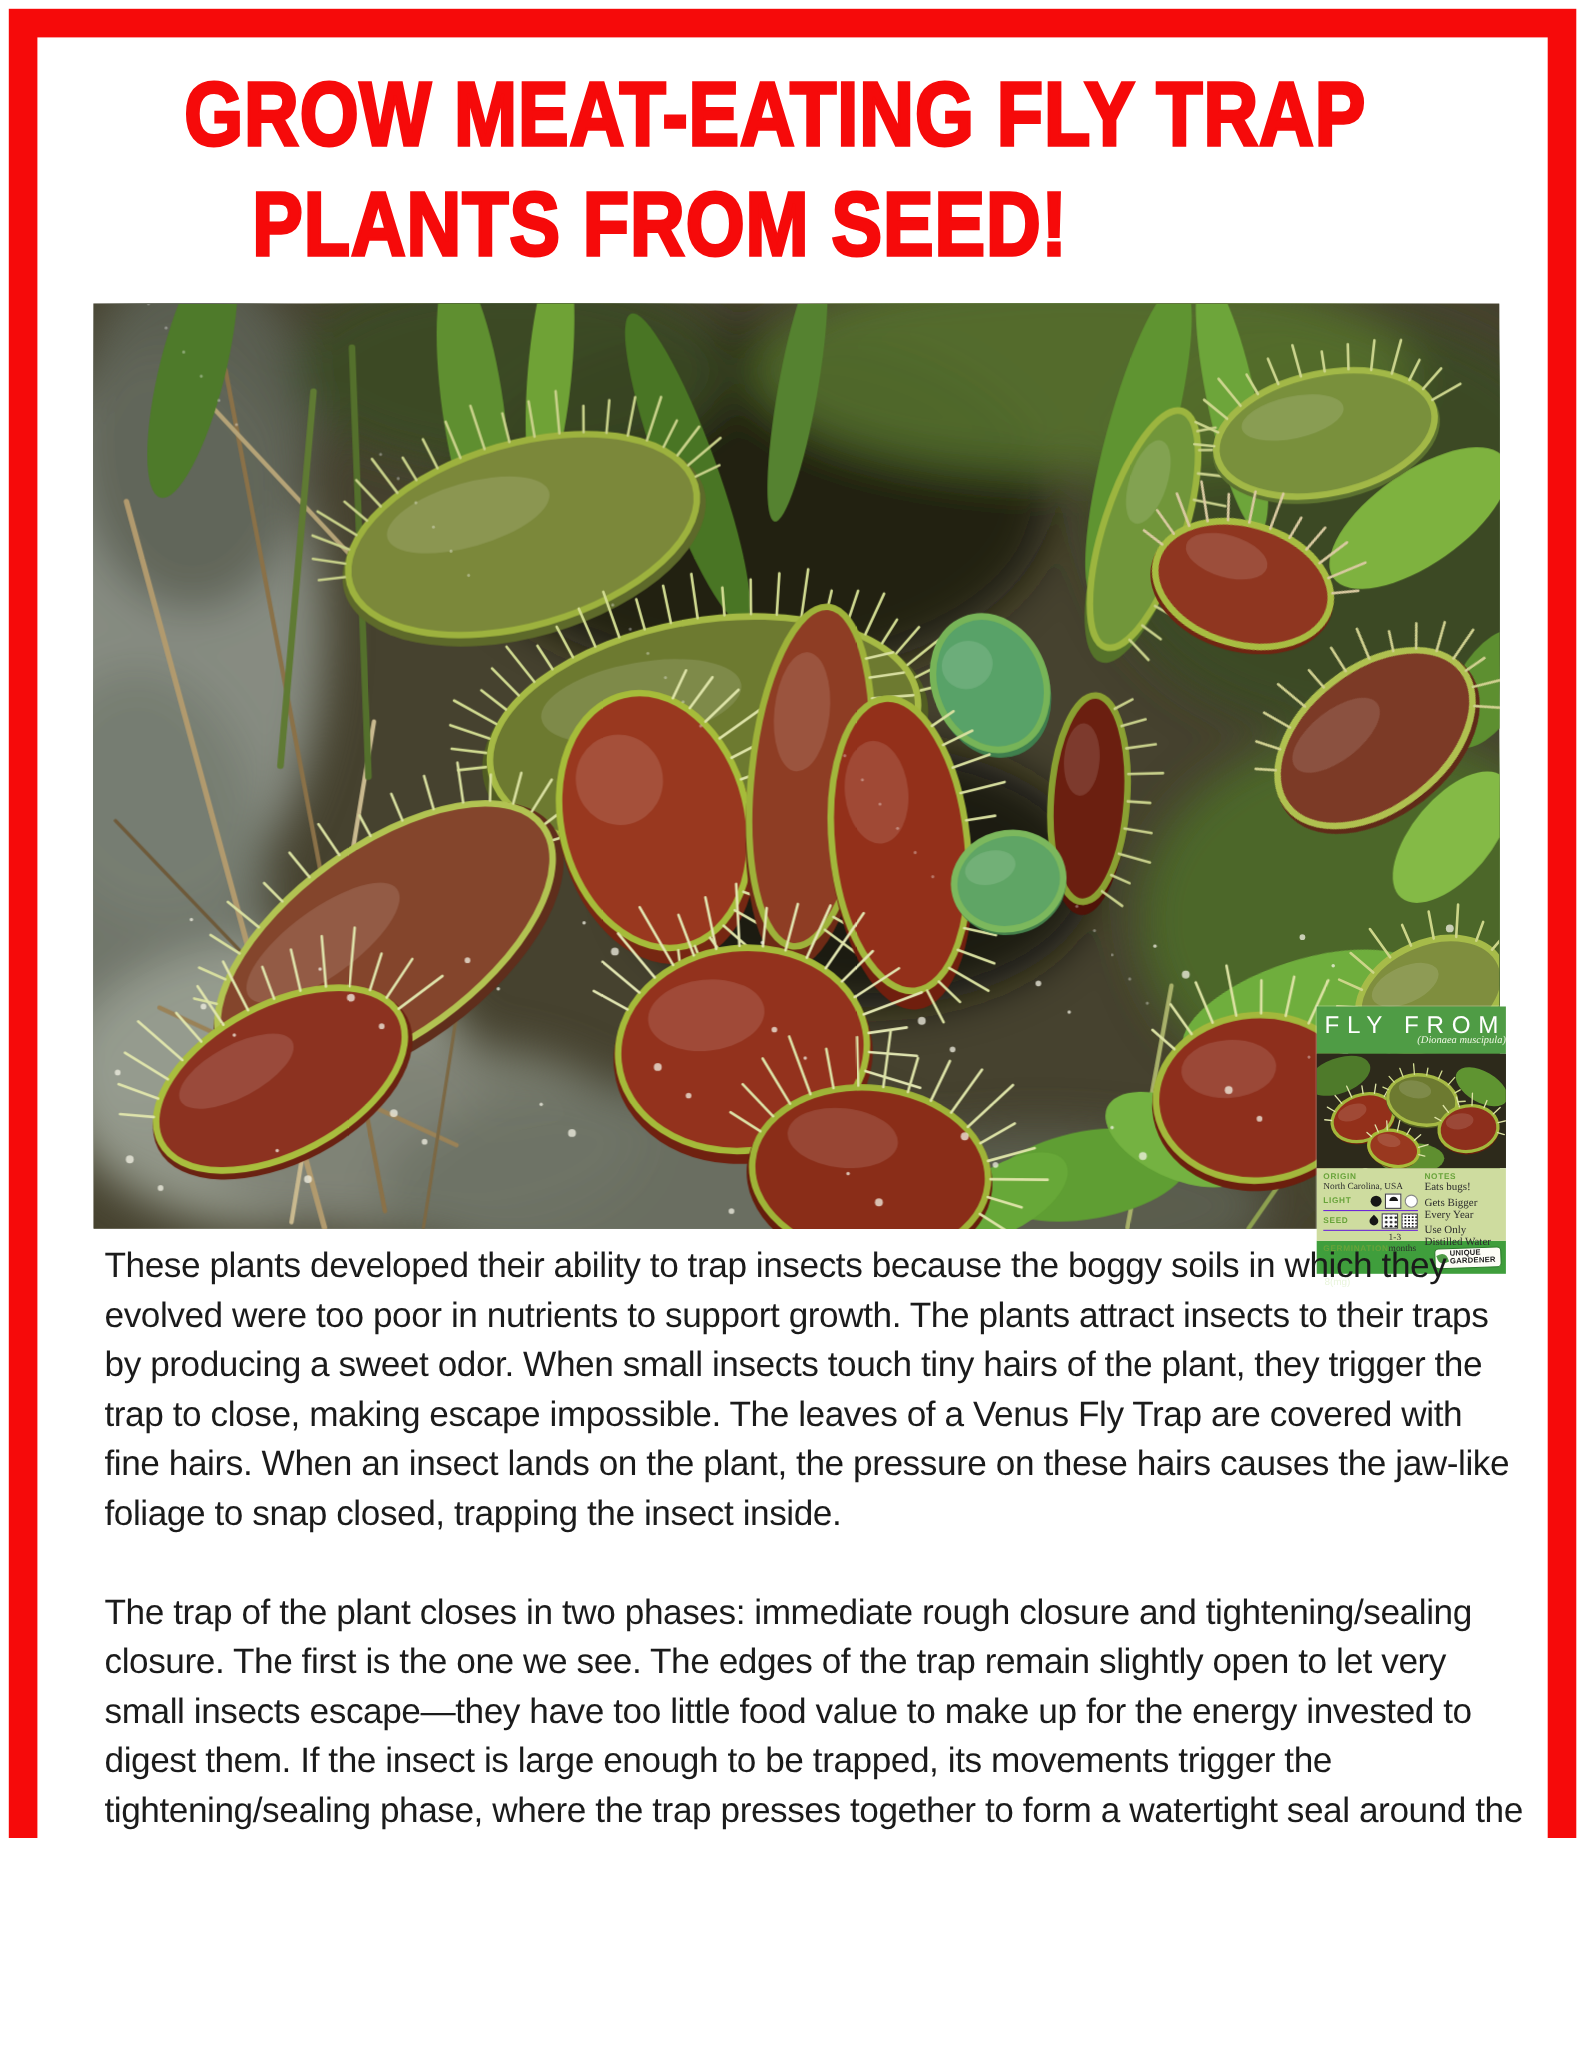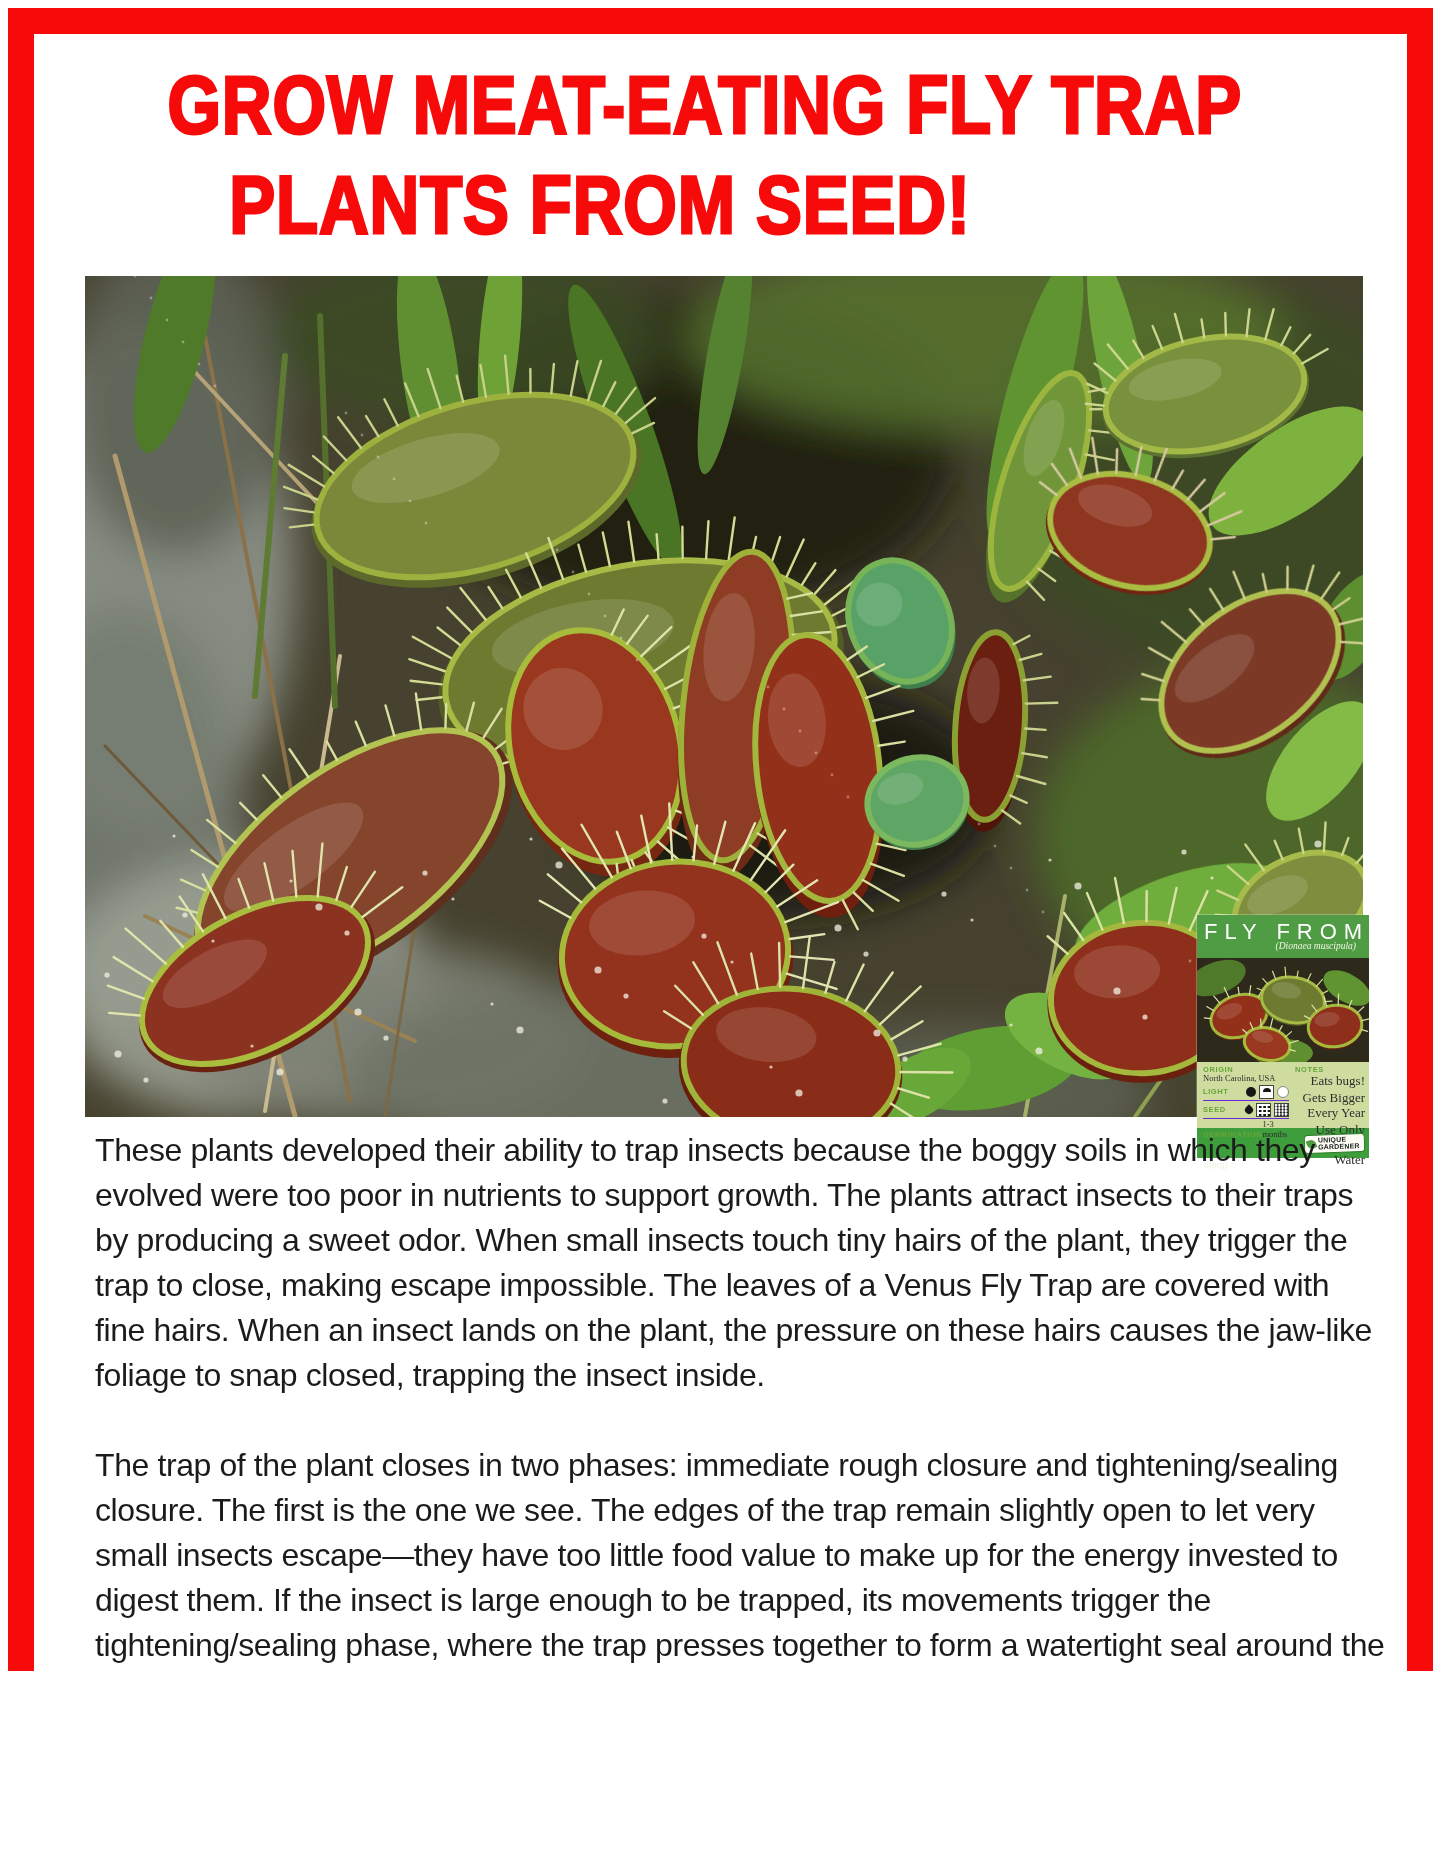--- a/index.html
+++ b/index.html
@@ -13,31 +13,31 @@
   .title-line{transform:scaleX(.84);transform-origin:50% 50%;-webkit-text-stroke:3px currentColor;
         white-space:nowrap;}
   .photo{position:absolute;left:85px;top:276px;width:1278px;height:841px;overflow:hidden;background:#46422f;}
   .photo svg{display:block;width:100%;height:100%;}
   
   .packet{position:absolute;left:1197px;top:915px;width:172px;height:243px;
         box-shadow:0 0 0 1px rgba(255,255,255,.25);font-family:"Liberation Sans",sans-serif;}
   .packet-header{height:43px;background:var(--pk-green,#4f9c45);color:#fff;overflow:hidden;}
   .packet-title{font-size:22px;letter-spacing:7px;font-weight:400;padding:4px 0 0 7px;white-space:nowrap;}
   .packet-subtitle{font-family:"Liberation Serif",serif;font-style:italic;font-size:9.5px;
-        text-align:right;padding-right:13px;margin-top:-4px;color:#eef6e2;}
+        text-align:right;padding-right:0;margin-top:-4px;color:#eef6e2;}
   .packet-photo{height:104px;background:#2d2a1b;overflow:hidden;}
   .packet-photo svg{display:block;width:100%;height:100%;}
   .packet-info{height:66px;background:var(--pk-light,#cedc9f);position:relative;
         box-sizing:border-box;padding:3px 5px 0 6px;}
   .pk-col-left{position:absolute;left:6px;top:3px;width:86px;}
   .pk-col-right{position:absolute;left:98px;top:3px;width:70px;}
   .pk-label{font-size:7.5px;font-weight:bold;letter-spacing:.6px;color:#68a33a;}
   .pk-value{font-family:"Liberation Serif",serif;font-size:8.5px;color:#2d2d2d;line-height:1.1;}
   .pk-row{display:flex;align-items:center;gap:3px;border-bottom:1px solid #6d28d9;padding:1.5px 0;}
-  .pk-note{font-family:"Liberation Serif",serif;font-size:13px;color:#2d2d2d;line-height:1.15;margin-bottom:2px;text-align:right;}
+  .pk-note{font-family:"Liberation Serif",serif;font-size:10px;color:#2d2d2d;line-height:1.15;margin-bottom:2px;}
   .pk-germ{display:flex;justify-content:space-between;align-items:flex-end;padding-top:1px;}
   .icon-dot{width:10px;height:10px;border-radius:50%;background:#161616;display:inline-block;}
   .icon-circle-open{width:10px;height:10px;border-radius:50%;background:#fff;border:1px solid #888;display:inline-block;}
   .icon-box-halfsun{width:13px;height:12px;border:1px solid #444;background:#fff;display:inline-flex;
         align-items:center;justify-content:center;}
   .icon-box-halfsun i{display:block;width:8px;height:8px;border-radius:50%;
         background:linear-gradient(to bottom,#161616 50%,#ffffff 50%);}
   .icon-drop{width:8px;height:8px;background:#161616;border-radius:0 50% 50% 50%;
         transform:rotate(45deg);display:inline-block;}
   .icon-dots-box{width:13px;height:12px;border:1px solid #444;background-color:#fff;display:inline-block;

